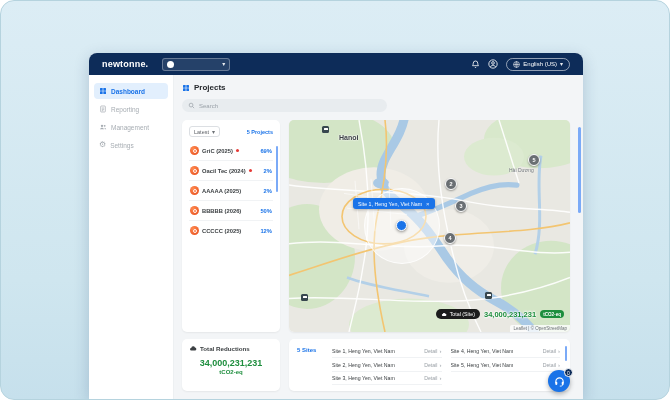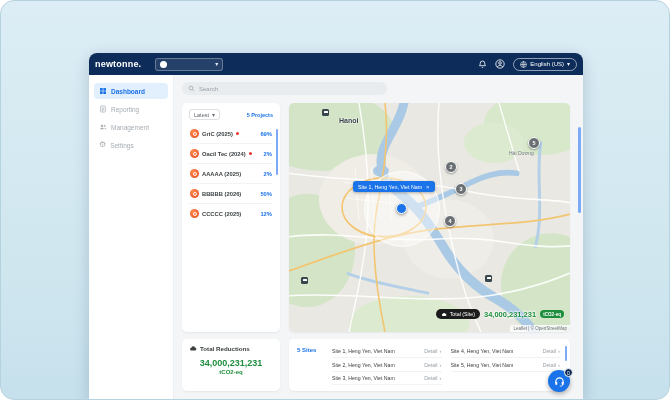--- a/index.html
+++ b/index.html
@@ -13,21 +13,21 @@
     border: 1px solid #b5d3de; overflow: hidden;
   }
   
   .window {
     position: absolute; left: 88px; top: 52px; width: 494px; bottom: 0;
     border-radius: 8px 8px 0 0; overflow: hidden; display: flex; flex-direction: column;
     box-shadow: 0 4px 16px rgba(13,45,91,.20); background: #f3f5f7;
   }
   .titlebar {
     height: 22px; flex: none; background: #0d2c59; display: flex; align-items: center;
-    padding: 0 6px; gap: 6px; color: #fff;
+    padding: 0 13px; gap: 6px; color: #fff;
   }
   .brand { font-size: 9px; font-weight: bold; letter-spacing: .2px; }
   .org {
     width: 68px; height: 13px; margin-left: 8px; border-radius: 3px;
     background: rgba(255,255,255,.10); border: 1px solid rgba(255,255,255,.30);
     display: flex; align-items: center; gap: 3px; padding: 0 4px; cursor: pointer;
   }
   .org-circle { width: 7px; height: 7px; border-radius: 50%; background: #fff; flex: none; }
   .caret { font-size: 6px; line-height: 1; opacity: .9; }
   .org .caret { margin-left: auto; }
@@ -207,20 +207,31 @@
           </span>
           <span>Management</span>
         </div>
         <div class="sitem">
           <span class="sicon gear-glyph">⚙</span>
           <span>Settings</span>
         </div>
       </nav>
 
       <main class="main">
+        <div class="title-row">
+          <span style="display:flex;color:#1a73e8">
+            <svg width="8" height="8" viewBox="0 0 24 24" fill="currentColor">
+                <rect x="3" y="3" width="8" height="8" rx="1.5"></rect>
+                <rect x="13" y="3" width="8" height="8" rx="1.5"></rect>
+                <rect x="3" y="13" width="8" height="8" rx="1.5"></rect>
+                <rect x="13" y="13" width="8" height="8" rx="1.5"></rect>
+              </svg>
+          </span>
+          <span class="page-title">Projects</span>
+        </div>
 
         <div class="search">
           <span style="display:flex">
             <svg width="7" height="7" viewBox="0 0 24 24" fill="none" stroke="#9aa1a8" stroke-width="2.5">
                 <circle cx="10.5" cy="10.5" r="6.5"></circle>
                 <path d="M15.5 15.5 21 21"></path>
               </svg>
           </span>
           <input type="text" placeholder="Search" style="">
         </div>

